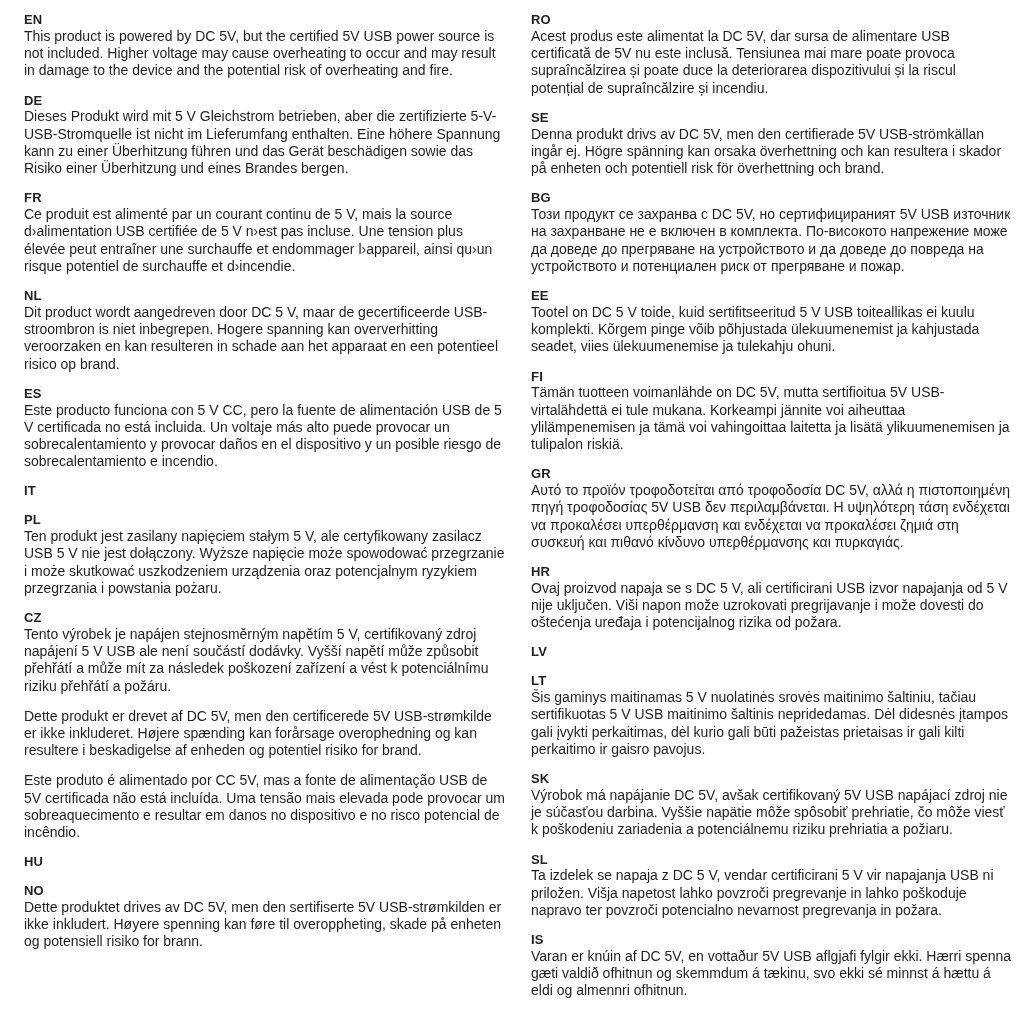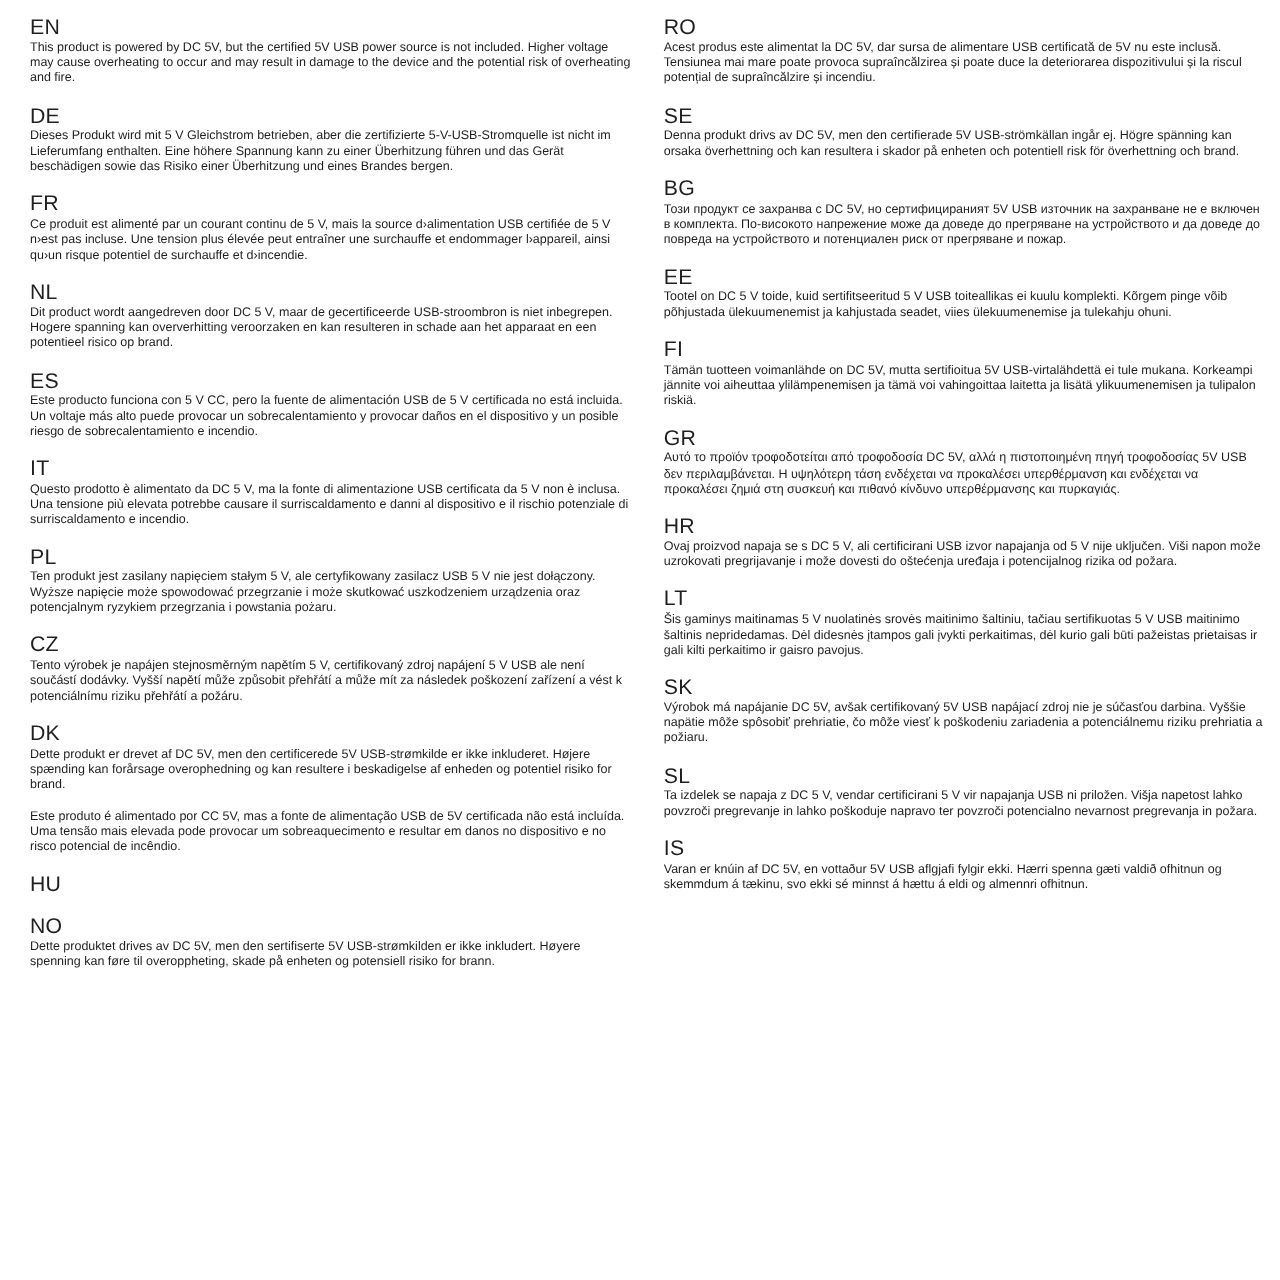--- a/index.html
+++ b/index.html
@@ -22,27 +22,28 @@
     width: 1024px;
   }
   .column {
     width: 481px;
     flex: 0 0 481px;
   }
   .section {
     margin-bottom: 13px;
   }
   .lang-code {
-    font-size: 17px;
+    font-size: 13px;
     line-height: 1.22;
     margin: 0;
     letter-spacing: 0.2px;
+    font-weight: bold;
   }
   .lang-text {
-    font-size: 10px;
+    font-size: 14px;
     line-height: 1.23;
     margin: 0;
   }
 </style>
 </head>
 <body>
 
 <div class="page">
   <div class="column">
   <div class="section">
@@ -65,35 +66,33 @@
     <p class="lang-text">Dit product wordt aangedreven door DC 5 V, maar de gecertificeerde USB-stroombron is niet inbegrepen. Hogere spanning kan oververhitting veroorzaken en kan resulteren in schade aan het apparaat en een potentieel risico op brand.</p>
   </div>
 
   <div class="section">
     <div class="lang-code">ES</div>
     <p class="lang-text">Este producto funciona con 5 V CC, pero la fuente de alimentación USB de 5 V certificada no está incluida. Un voltaje más alto puede provocar un sobrecalentamiento y provocar daños en el dispositivo y un posible riesgo de sobrecalentamiento e incendio.</p>
   </div>
 
   <div class="section">
     <div class="lang-code">IT</div>
-    <p class="lang-text">Questo prodotto è alimentato da DC 5 V, ma la fonte di alimentazione USB certificata da 5 V non è inclusa. Una tensione più elevata potrebbe causare il surriscaldamento e danni al dispositivo e il rischio potenziale di surriscaldamento e incendio.</p>
   </div>
 
   <div class="section">
     <div class="lang-code">PL</div>
     <p class="lang-text">Ten produkt jest zasilany napięciem stałym 5 V, ale certyfikowany zasilacz USB 5 V nie jest dołączony. Wyższe napięcie może spowodować przegrzanie i może skutkować uszkodzeniem urządzenia oraz potencjalnym ryzykiem przegrzania i powstania pożaru.</p>
   </div>
 
   <div class="section">
     <div class="lang-code">CZ</div>
     <p class="lang-text">Tento výrobek je napájen stejnosměrným napětím 5 V, certifikovaný zdroj napájení 5 V USB ale není součástí dodávky. Vyšší napětí může způsobit přehřátí a může mít za následek poškození zařízení a vést k potenciálnímu riziku přehřátí a požáru.</p>
   </div>
 
   <div class="section">
-    <div class="lang-code">DK</div>
     <p class="lang-text">Dette produkt er drevet af DC 5V, men den certificerede 5V USB-strømkilde er ikke inkluderet. Højere spænding kan forårsage overophedning og kan resultere i beskadigelse af enheden og potentiel risiko for brand.</p>
   </div>
 
   <div class="section">
     <p class="lang-text">Este produto é alimentado por CC 5V, mas a fonte de alimentação USB de 5V certificada não está incluída. Uma tensão mais elevada pode provocar um sobreaquecimento e resultar em danos no dispositivo e no risco potencial de incêndio.</p>
   </div>
 
   <div class="section">
     <div class="lang-code">HU</div>
   </div>
@@ -133,20 +132,21 @@
     <div class="lang-code">GR</div>
     <p class="lang-text">Αυτό το προϊόν τροφοδοτείται από τροφοδοσία DC 5V, αλλά η πιστοποιημένη πηγή τροφοδοσίας 5V USB δεν περιλαμβάνεται. Η υψηλότερη τάση ενδέχεται να προκαλέσει υπερθέρμανση και ενδέχεται να προκαλέσει ζημιά στη συσκευή και πιθανό κίνδυνο υπερθέρμανσης και πυρκαγιάς.</p>
   </div>
 
   <div class="section">
     <div class="lang-code">HR</div>
     <p class="lang-text">Ovaj proizvod napaja se s DC 5 V, ali certificirani USB izvor napajanja od 5 V nije uključen. Viši napon može uzrokovati pregrijavanje i može dovesti do oštećenja uređaja i potencijalnog rizika od požara.</p>
   </div>
 
   <div class="section">
+    <div class="lang-code">LV</div>
   </div>
 
   <div class="section">
     <div class="lang-code">LT</div>
     <p class="lang-text">Šis gaminys maitinamas 5 V nuolatinės srovės maitinimo šaltiniu, tačiau sertifikuotas 5 V USB maitinimo šaltinis nepridedamas. Dėl didesnės įtampos gali įvykti perkaitimas, dėl kurio gali būti pažeistas prietaisas ir gali kilti perkaitimo ir gaisro pavojus.</p>
   </div>
 
   <div class="section">
     <div class="lang-code">SK</div>
     <p class="lang-text">Výrobok má napájanie DC 5V, avšak certifikovaný 5V USB napájací zdroj nie je súčasťou darbina. Vyššie napätie môže spôsobiť prehriatie, čo môže viesť k poškodeniu zariadenia a potenciálnemu riziku prehriatia a požiaru.</p>

